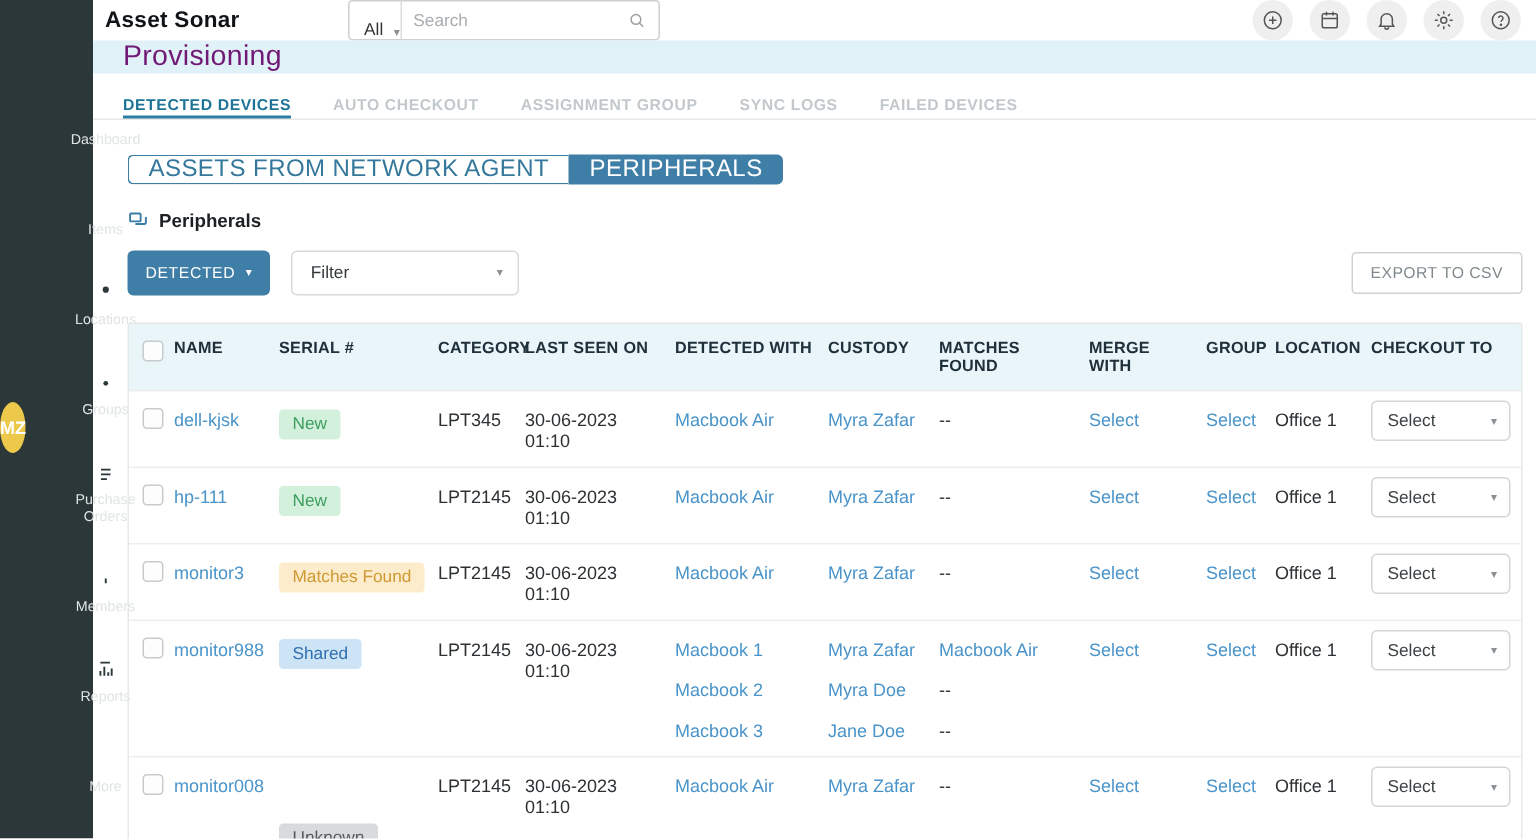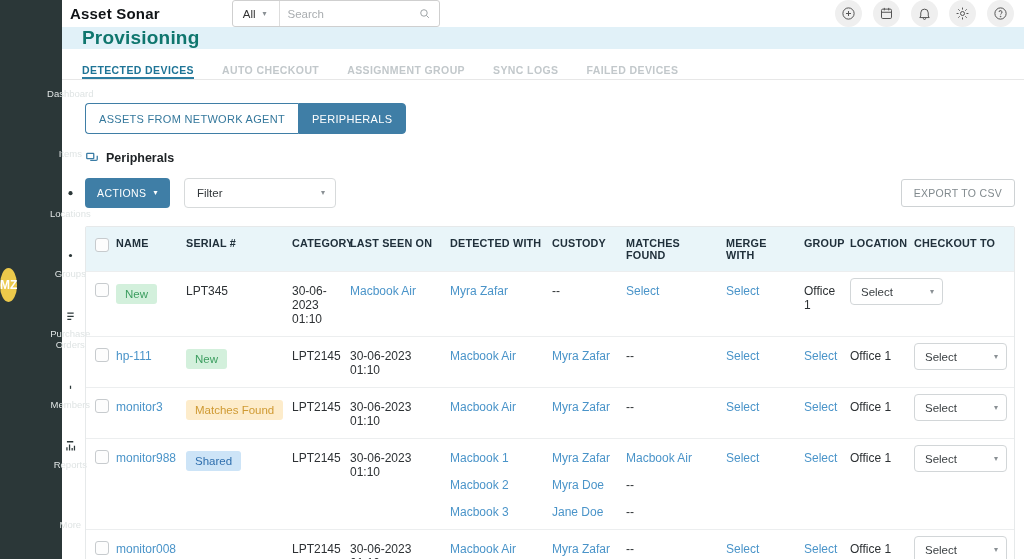--- a/index.html
+++ b/index.html
@@ -25,46 +25,46 @@
   .nav-item{display:flex;flex-direction:column;align-items:center;gap:4px;cursor:pointer;width:100%;padding-left:44px;}
   .nav-item svg{width:19px;height:19px;color:#fff;}
   .nav-label{font-size:9.5px;color:#dfe4e4;text-align:center;line-height:1.15;padding:0 2px;}
 
   
   .main{flex:1;display:flex;flex-direction:column;min-width:0;}
   .topbar{height:36px;display:flex;align-items:center;padding:0 10px 0 8px;background:#fff;}
   .brand{font-size:15px;font-weight:bold;color:#101417;letter-spacing:.2px;}
   .searchbox{margin-left:72px;width:208px;height:27px;border:1px solid #cfcfcf;border-radius:3px;
              display:flex;align-items:center;background:#fff;}
-  .search-scope{display:flex;align-items:center;gap:7px;padding:0 12px 0 10px;height:100%;
+  .search-scope{display:flex;align-items:flex-end;gap:7px;padding:0 0 0 10px;height:100%;
                 border-right:1px solid #ddd;cursor:pointer;font-size:11.5px;color:#333;}
   .caret{font-size:8px;color:#8a9094;line-height:1;}
   .search-input{flex:1;min-width:0;border:0;outline:0;font-size:11.5px;padding:0 4px 0 8px;
                 font-family:"Liberation Sans",sans-serif;color:#333;}
   .search-input::placeholder{color:#a9adb0;}
   .search-mag{padding-right:8px;color:#9aa0a3;display:flex;}
   .search-mag svg{width:13px;height:13px;}
   .top-icons{margin-left:auto;display:flex;gap:11px;}
   .icon-circle{width:27px;height:27px;border-radius:50%;background:#efefef;border:0;cursor:pointer;
                display:flex;align-items:center;justify-content:center;color:#555;}
   .icon-circle svg{width:15px;height:15px;}
 
   .pageband{height:43px;background:var(--band-bg);display:flex;align-items:center;padding-left:20px;}
-  .page-title{font-size:19px;font-weight:700;color:#0f766e;letter-spacing:.2px;
+  .page-title{font-size:19px;font-weight:400;color:#701a75;letter-spacing:.2px;
               font-family:"Liberation Sans",sans-serif;}
 
   .tabs{display:flex;gap:28px;padding:15px 0 0 20px;border-bottom:1px solid #e7e7e7;}
   .tab{font-size:10.5px;font-weight:bold;letter-spacing:.4px;color:#c2c8cb;padding-bottom:1px;
        cursor:pointer;border-bottom:2px solid transparent;}
   .tab.active{color:var(--tab-active);border-bottom-color:#2c7ea1;}
 
   .content{padding:0 9px 0 23px;display:flex;flex-direction:column;}
 
   .segmented{margin-top:23px;display:flex;}
-  .seg-btn{height:31px;font-size:11px;letter-spacing:.3px;padding:0 13px;cursor:pointer;
+  .seg-btn{height:20px;font-size:16px;letter-spacing:.3px;padding:0 13px;cursor:pointer;
            border:1px solid var(--accent);background:#fff;color:#35789c;
            font-family:"Liberation Sans",sans-serif;text-align:right;}
   .seg-btn:first-child{border-radius:4px 0 0 4px;border-right:0;}
   .seg-btn:last-child{border-radius:0 4px 4px 0;}
   .seg-btn.active{background:var(--accent);color:#fff;}
 
   .section-row{margin-top:17px;display:flex;align-items:center;gap:7px;}
   .section-row svg{width:14px;height:14px;color:#3a7ca5;}
   .section-title{font-size:12.5px;font-weight:bold;color:#1d2124;}
 
@@ -268,21 +268,21 @@
             <svg viewBox="0 0 24 24" fill="none" stroke="currentColor" stroke-width="2.2">
               <rect x="3" y="4" width="12" height="9" rx="1"></rect>
               <path d="M9 16h10a2 2 0 002-2V8"></path>
             </svg>
           </span>
         <span class="section-title">Peripherals</span>
       </div>
 
       <div class="toolbar">
         <button class="actions-btn">
-          <span>ACTIONS</span>
+          <span>DETECTED</span>
           <span class="caret">▾</span>
         </button>
         <div class="filter-select">
           <span>Filter</span>
           <span class="caret">▾</span>
         </div>
         <button class="export-btn">EXPORT TO CSV</button>
       </div>
 
       <div class="table">
@@ -296,20 +296,21 @@
             <div class="th">CUSTODY</div>
             <div class="th">MATCHES FOUND</div>
             <div class="th">MERGE WITH</div>
             <div class="th">GROUP</div>
             <div class="th">LOCATION</div>
             <div class="th">CHECKOUT TO</div>
           </div>
         <div class="tbody" id="tbody">
             <div class="tr">
               <div class="td cb-cell"><span class="cb"></span></div>
+              <div class="td"><a class="cell-link">dell-kjsk</a></div>
               <div class="td"><span class="badge new">New</span></div>
               <div class="td">LPT345</div>
               <div class="td">30-06-2023 01:10</div>
               <div class="td">
                 <a class="line cell-link">Macbook Air</a>
               </div>
               <div class="td">
                 <a class="line cell-link">Myra Zafar</a>
               </div>
               <div class="td">

